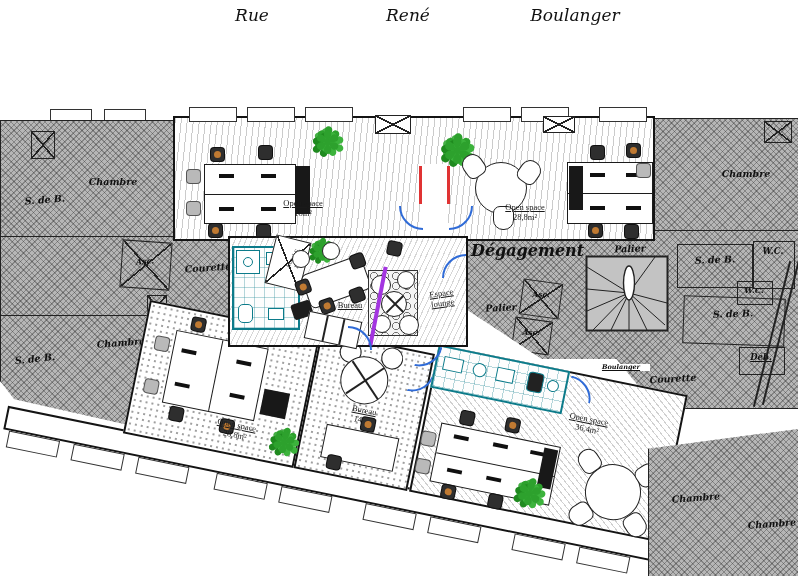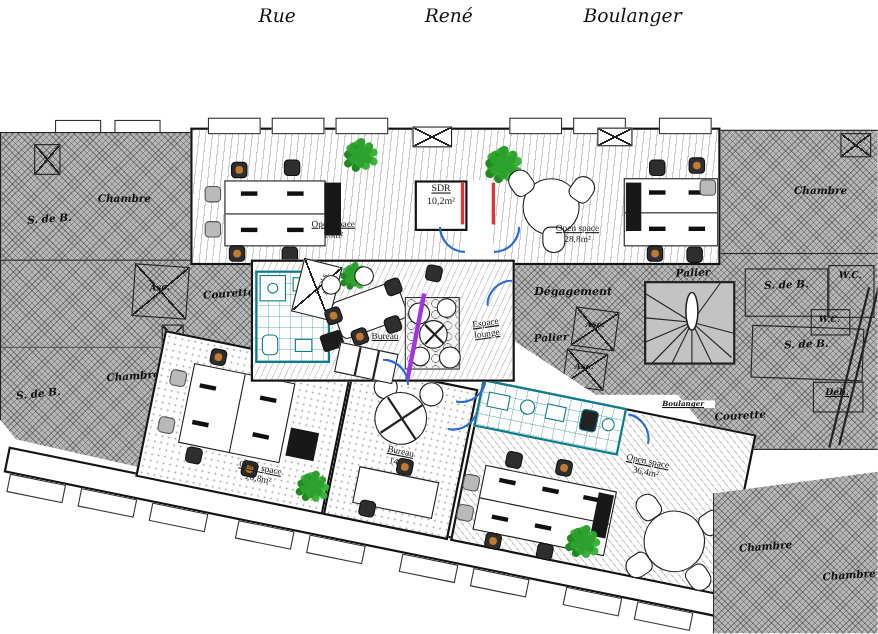--- a/index.html
+++ b/index.html
@@ -88,21 +88,21 @@
     <div class="nl" style="left:0;top:38px;width:68px;transform:rotate(-6deg);">S. de B.</div>
     <div class="nl" style="left:80px;top:22px;width:80px;transform:rotate(-4deg);">Chambre</div>
   </div>
 
   <div class="hatch" style="left:645px;top:118px;width:153px;height:115px;">
     <div class="nl" style="left:58px;top:50px;width:84px;">Chambre</div>
     <div class="xbox" style="left:118px;top:2px;width:26px;height:20px;"></div>
   </div>
 
   <div class="hatch" style="left:460px;top:230px;width:338px;height:177px;clip-path:polygon(0 0,100% 0,100% 100%,58% 100%,46% 72%,24% 72%,0 42%);">
-    <div class="nl" style="left:10px;top:30px;width:100px;font-size:10px;">Dégagement</div>
+    <div class="nl" style="left:10px;top:12px;width:100px;font-size:16px;">Dégagement</div>
     <div class="nl" style="left:12px;top:72px;width:56px;transform:rotate(-3deg);">Palier</div>
     <div class="xbox" style="left:60px;top:50px;width:38px;height:34px;transform:rotate(8deg);"></div>
     <div class="nl" style="left:64px;top:60px;width:32px;font-size:7.5px;">Asc.</div>
     <div class="xbox" style="left:52px;top:88px;width:36px;height:32px;transform:rotate(8deg);"></div>
     <div class="nl" style="left:54px;top:98px;width:32px;font-size:7.5px;">Asc.</div>
     <div class="nl" style="left:140px;top:13px;width:58px;transform:rotate(-2deg);">Palier</div>
 
     <svg class="a" style="left:124px;top:24px;" width="84" height="80" viewBox="0 0 84 80">
       <rect x="1.5" y="1.5" width="81" height="74" fill="#c3c3c3" stroke="#222" stroke-width="2"></rect>
       <g stroke="#222" stroke-width="1">
@@ -157,26 +157,20 @@
     <div class="ch" style="left:82px;top:107px;"></div>
     <div class="ch chG" style="left:12px;top:52px;"></div>
     <div class="ch chG" style="left:12px;top:84px;"></div>
     <span class="pl" style="left:140px;top:10px;font-size:30px;">✽</span>
     <div class="rl" style="left:86px;top:80px;width:84px;">
       <div class="nm">Open space</div>
       <div>18m²</div>
     </div>
 
     <div class="a" style="left:247px;top:46px;width:26px;height:76px;background:#fff;"></div>
-    <div class="a" style="left:202px;top:46px;width:44px;height:42px;background:#fff;border:2px solid #141414;text-align:center;">
-      <div class="rl" style="position:static;font-size:9px;">
-        <div class="nm">SDR</div>
-        <div>10,2m²</div>
-      </div>
-    </div>
     <div class="red" style="left:244px;top:48px;height:38px;"></div>
     <div class="red" style="left:272px;top:48px;height:38px;"></div>
     <div class="arc" style="left:224px;top:88px;"></div>
     <div class="arc" style="left:274px;top:88px;transform:scaleX(-1);"></div>
 
     <span class="pl" style="left:268px;top:16px;font-size:34px;">✽</span>
     <div class="circle" style="left:300px;top:44px;width:50px;height:50px;"></div>
     <div class="seat" style="left:288px;top:36px;transform:rotate(-35deg);"></div>
     <div class="seat" style="left:344px;top:42px;transform:rotate(35deg);"></div>
     <div class="seat" style="left:318px;top:88px;transform:rotate(180deg);"></div>

